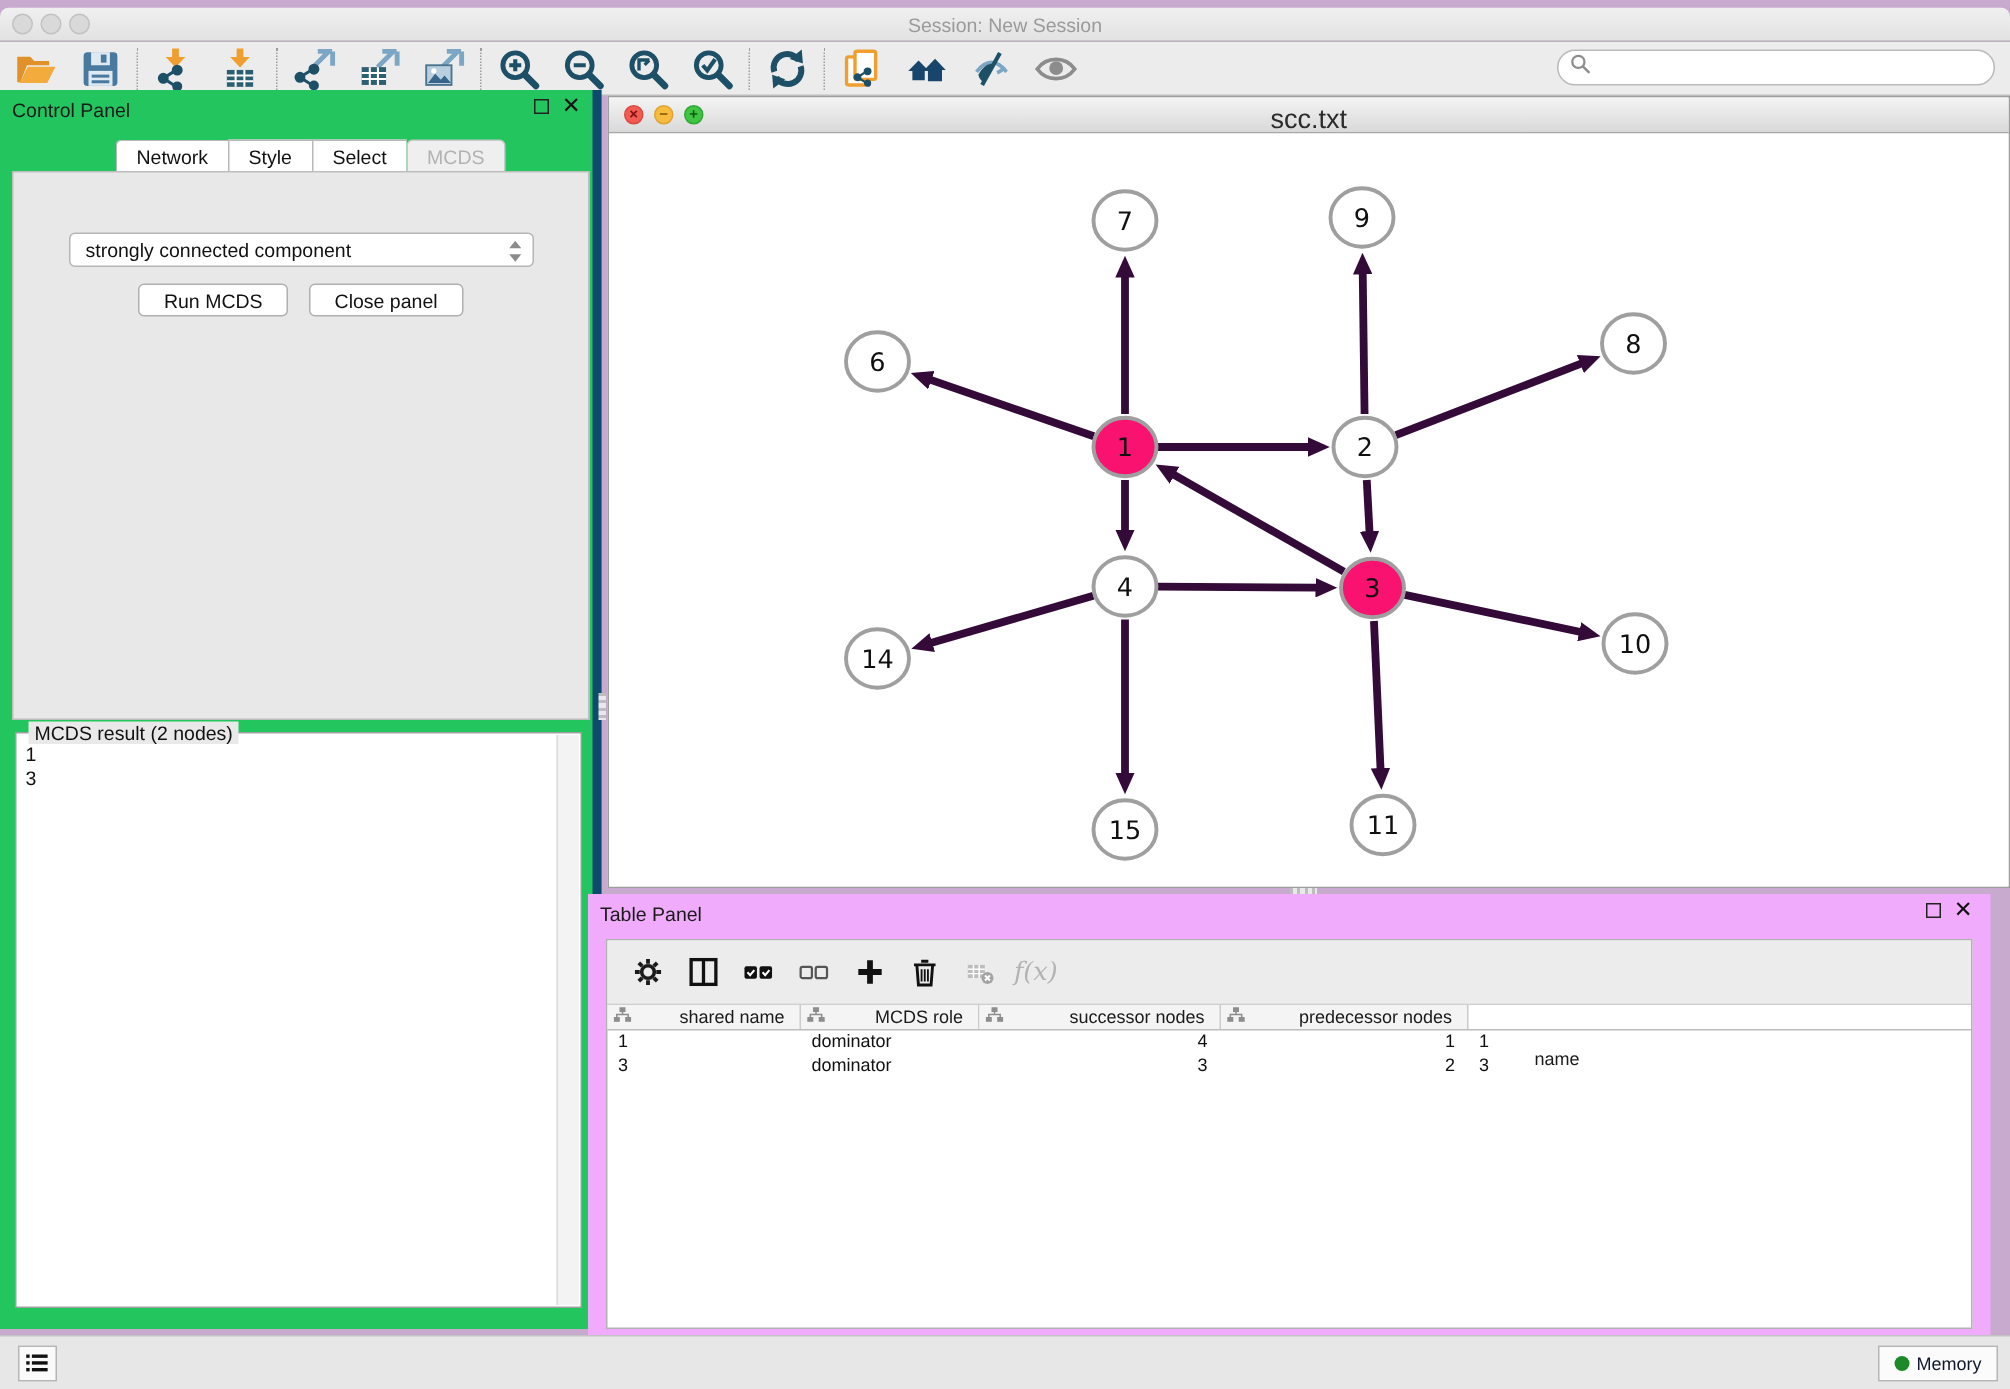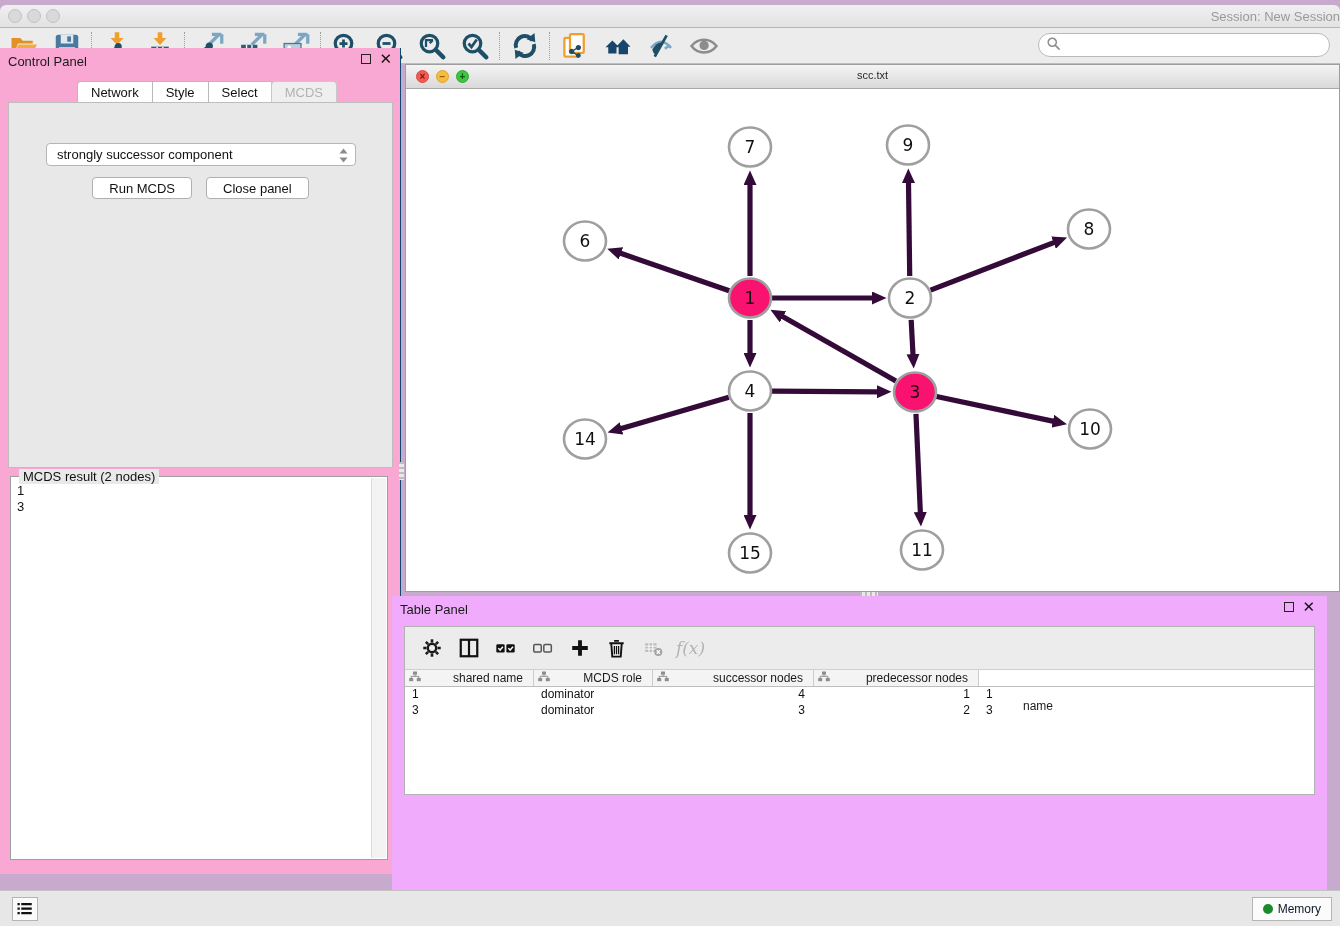--- a/index.html
+++ b/index.html
@@ -5,36 +5,36 @@
   * { margin:0; padding:0; box-sizing:border-box; }
   html,body { width:1340px; height:926px; overflow:hidden;
     font-family:"Liberation Sans","DejaVu Sans",sans-serif; background:#c9aacf; }
 
   
   #titlebar { position:absolute; left:0; top:5px; width:1340px; height:23px;
     background:linear-gradient(#f0f0f0,#e2e2e2); border-bottom:1px solid #b6b6b6;
     border-radius:6px 6px 0 0; }
   .tl-gray { position:absolute; top:4px; width:14px; height:14px; border-radius:50%;
     background:#d9d9d9; border:1px solid #c2c2c2; }
-  #win-title { position:absolute; left:0; right:0; top:4px; text-align:right;
+  #win-title { position:absolute; left:0; right:0; top:4px; text-align:center;
     font-size:13px; color:#9a9a9a; }
 
   
   #toolbar { position:absolute; left:0; top:28px; width:1340px; height:36px;
     background:#ececec; border-bottom:1px solid #bdbdbd; display:flex; align-items:center; }
   .tb-btn { width:43px; height:34px; display:flex; align-items:center; justify-content:center; }
   .tb-sep { width:1px; height:28px; border-left:1px dotted #9d9d9d; margin:0 3px; }
   #search-box { position:absolute; right:10px; top:5px; width:292px; height:24px;
     background:#fff; border:1px solid #b9b9b9; border-radius:12px;
     display:flex; align-items:center; padding-left:7px; }
   #search-input { border:none; outline:none; flex:1; font-size:12px; background:transparent; height:18px; }
 
   
-  #control-panel { position:absolute; left:0; top:48px; width:401px; height:826px;
-    background:#f9a8d4; border-right:1px solid #0c4a6e; }
+  #control-panel { position:absolute; left:0; top:60px; width:401px; height:826px;
+    background:#22c55e; border-right:6px solid #0c4a6e; }
   .panel-head { position:relative; height:26px; padding:6px 8px 0 8px; font-size:13px; color:#1a1a1a; }
   .panel-head-icons { position:absolute; right:8px; top:6px; display:flex; gap:8px; align-items:center; }
   .float-glyph { width:10px; height:10px; border:1.5px solid #222; display:inline-block; }
   .close-glyph { font-size:15px; font-weight:bold; color:#111; line-height:10px; }
   #cp-tabs { position:absolute; left:77px; top:33px; display:flex; }
   .cp-tab { height:22px; padding:0 13px; font-size:13px; line-height:21px; background:#fff;
     border:1px solid #b9b9b9; border-right:none; color:#111; }
   .cp-tab:first-child { border-radius:4px 0 0 0; }
   .cp-tab:last-child { border-right:1px solid #c4c4c4; border-radius:0 4px 4px 0; }
   .cp-tab.sel { background:#efefef; color:#b2b2b2; border-color:#c9c9c9; border-radius:4px 4px 0 0; }
@@ -62,28 +62,28 @@
   
   #net-window { position:absolute; left:405px; top:64px; width:935px; height:528px;
     border:1px solid #9e9e9e; background:#fff; }
   #net-titlebar { height:24px; background:linear-gradient(#f4f4f4,#d9d9d9);
     border-bottom:1px solid #a8a8a8; position:relative; }
   .tl { position:absolute; top:5px; width:13px; height:13px; border-radius:50%;
     font-size:10px; font-weight:bold; text-align:center; line-height:12px; }
   .tl.red { background:#f25a52; border:1px solid #d94a42; color:#7d1410; }
   .tl.yellow { background:#f6bc3e; border:1px solid #dfa333; color:#8a5d06; }
   .tl.green { background:#3fc444; border:1px solid #2fa834; color:#0e5c11; }
-  #net-title { position:absolute; left:0; right:0; top:4px; text-align:center; font-size:11px; color:#2b2b2b; }
+  #net-title { position:absolute; left:0; right:0; top:4px; text-align:center; font-size:18px; color:#2b2b2b; }
   #graph-canvas { position:absolute; left:0; top:24px; width:933px; height:502px; background:#fff; }
   .splitter-dots-h { position:absolute; left:860px; top:592px; width:18px; height:4px;
     background:repeating-linear-gradient(90deg,#bdbdbd 0 2px, #e9e9e9 2px 5px); }
 
   
   #table-panel { position:absolute; left:392px; top:596px; width:935px; height:294px; background:#f0abfc; }
-  #tp-container { position:absolute; left:12px; top:30px; width:911px; height:169px;
+  #tp-container { position:absolute; left:12px; top:30px; width:911px; height:260px;
     background:#fff; border:1px solid #b2b2b2; }
   #tp-toolbar { height:42px; background:#ececec; display:flex; align-items:center; padding-left:8px; }
   .tp-btn { width:37px; height:34px; display:flex; align-items:center; justify-content:center; }
   #fx-label { font-family:"DejaVu Serif","Liberation Serif",serif; font-style:italic;
     font-size:17px; color:#b3b3b3; }
   #tbl-header { display:flex; height:18px; border-top:1px solid #cfcfcf; border-bottom:1px solid #bdbdbd; }
   .th { background:#f4f4f4; border-right:1px solid #cccccc; font-size:12px; color:#1a1a1a;
     display:flex; align-items:center; position:relative; }
   .th .th-label { flex:1; text-align:right; padding-right:10px; }
   .th .tree-ic { margin-left:4px; }
@@ -277,21 +277,21 @@
     </span>
   </div>
   <div id="cp-tabs">
       <div class="cp-tab">Network</div>
       <div class="cp-tab">Style</div>
       <div class="cp-tab">Select</div>
       <div class="cp-tab sel">MCDS</div>
     </div>
   <div id="cp-body">
     <div id="criterion-combo">
-      <span>strongly successor component</span>
+      <span>strongly connected component</span>
       <span class="combo-stepper">
         <svg width="13" height="17" viewBox="0 0 13 17">
           <path d="M2.5 6.5 L6.5 1.5 L10.5 6.5 Z" fill="#8b8b8b"></path>
           <path d="M2.5 10.5 L6.5 15.5 L10.5 10.5 Z" fill="#8b8b8b"></path>
         </svg>
       </span>
     </div>
     <div id="cp-buttons">
       <button class="aqua-btn">Run MCDS</button>
       <button class="aqua-btn">Close panel</button>

